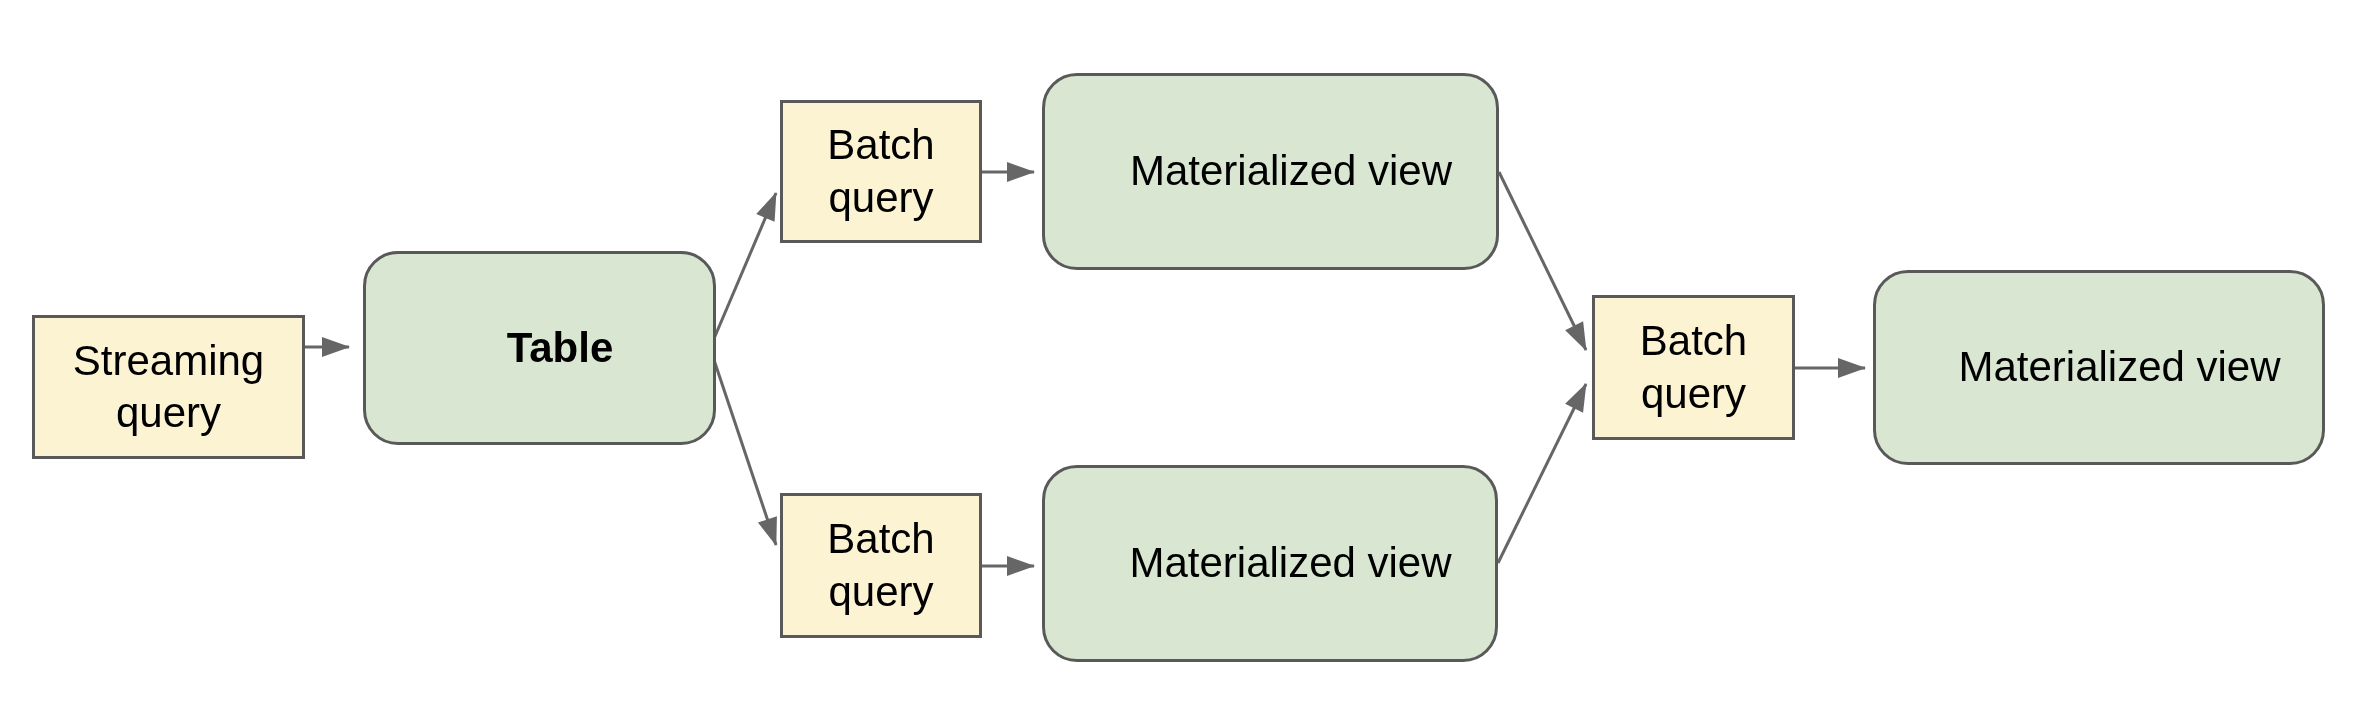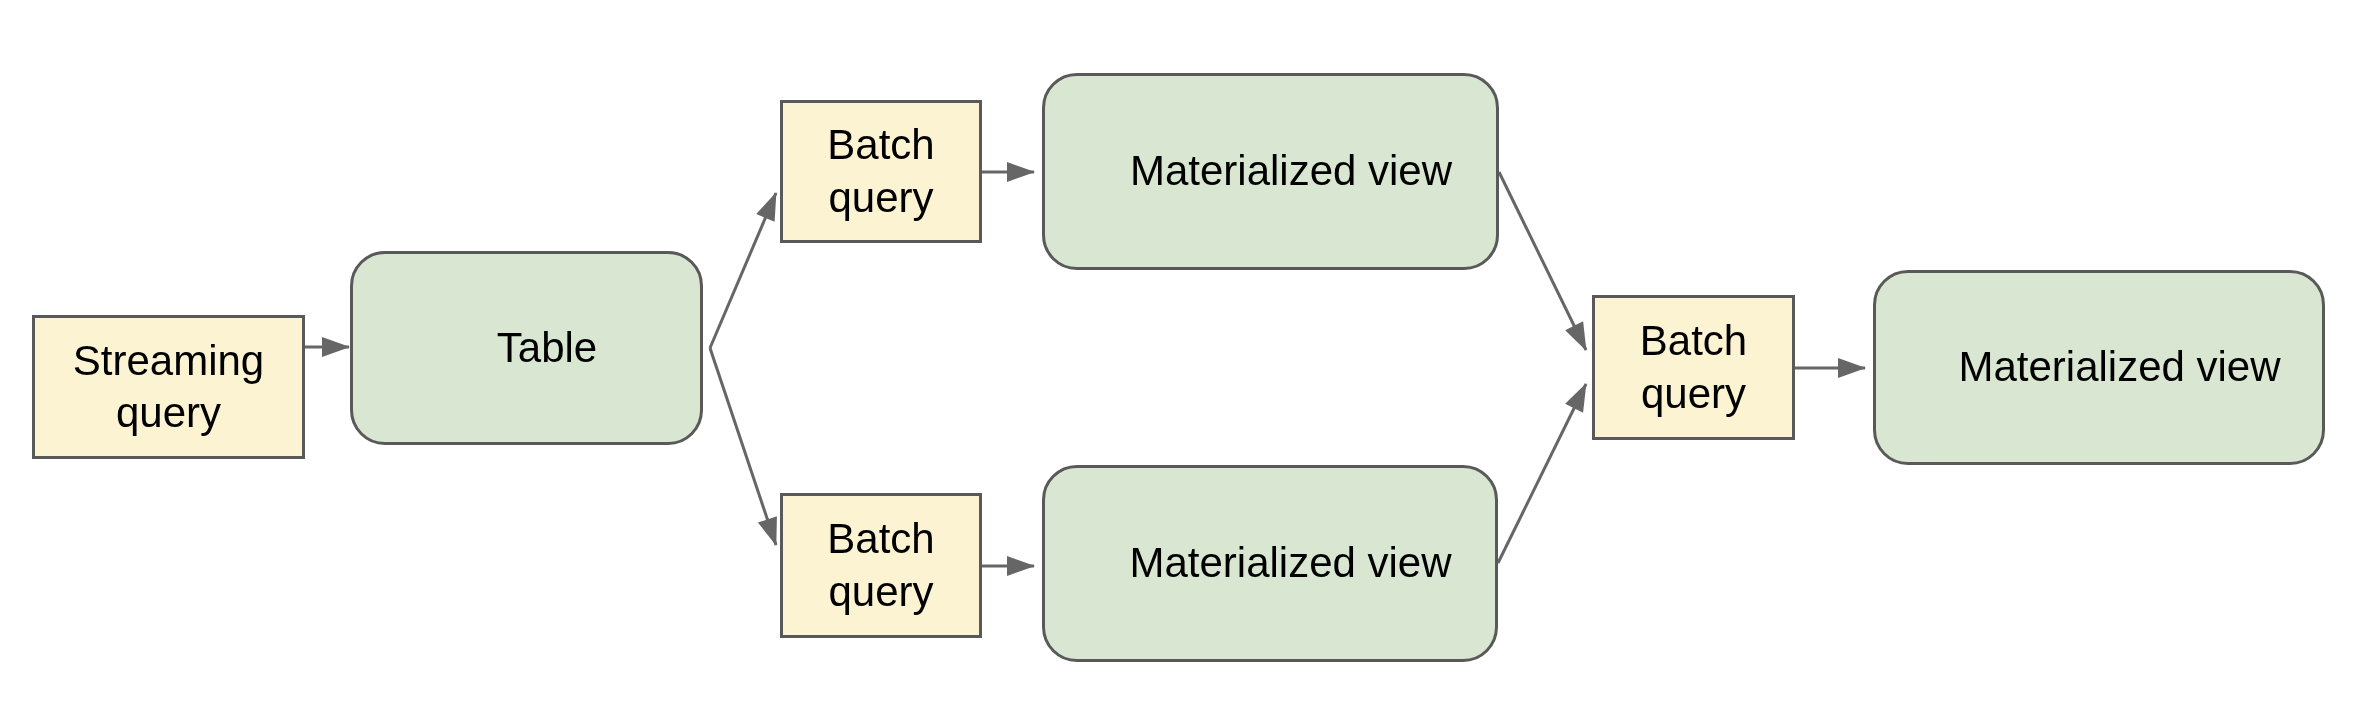--- a/index.html
+++ b/index.html
@@ -41,21 +41,21 @@
     justify-content: center;
   }
   .node.view {
     background: var(--view-fill, #d9e7d2);
     border: 3px solid var(--shape-border, #595959);
     border-radius: 35px;
     padding-left: 41px;
   }
   
   #n-streaming  { left: 32px;   top: 275px; width: 273px; height: 144px; margin-top: 40px; }
-  #n-table      { left: 350px;  top: 251px; width: 353px; height: 194px; }
+  #n-table      { left: 363px;  top: 251px; width: 353px; height: 194px; font-weight: bold; }
   #n-batch-top  { left: 780px;  top: 100px; width: 202px; height: 143px; }
   #n-mv-top     { left: 1042px; top: 73px;  width: 457px; height: 197px; }
   #n-batch-bot  { left: 780px;  top: 493px; width: 202px; height: 145px; }
   #n-mv-bot     { left: 1042px; top: 465px; width: 456px; height: 197px; }
   #n-batch-right{ left: 1592px; top: 295px; width: 203px; height: 145px; }
   #n-mv-final   { left: 1873px; top: 270px; width: 452px; height: 195px; }
 </style>
 </head>
 <body>
 

